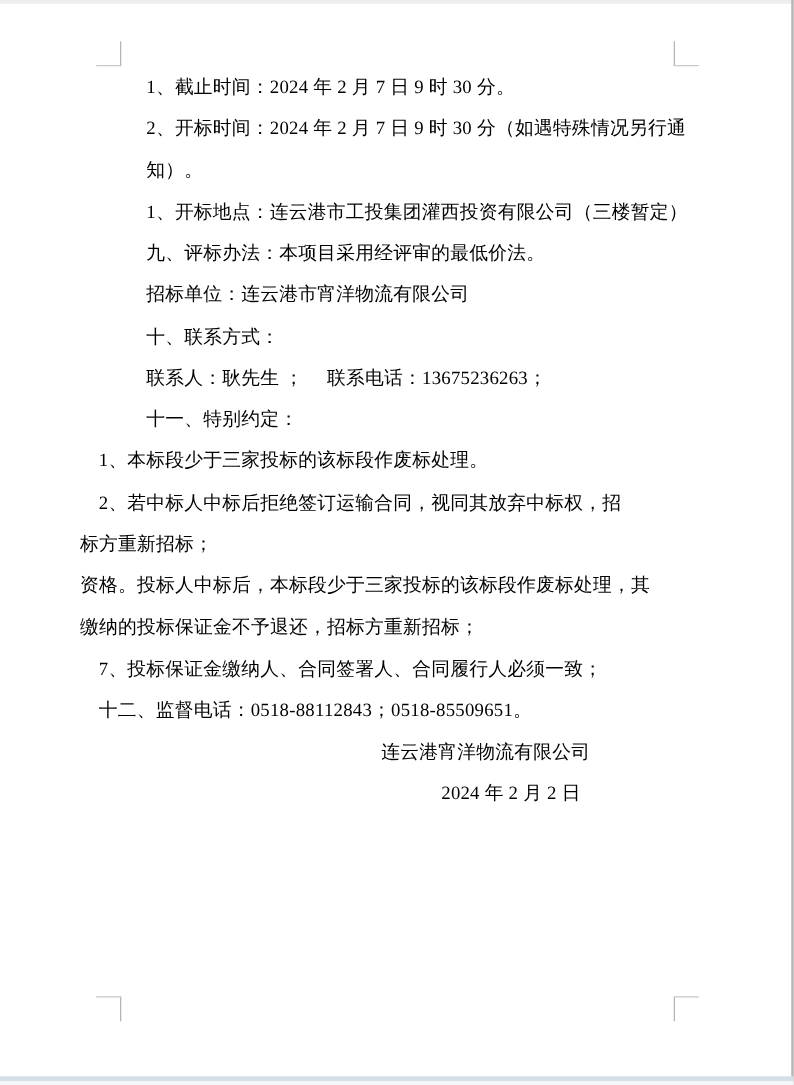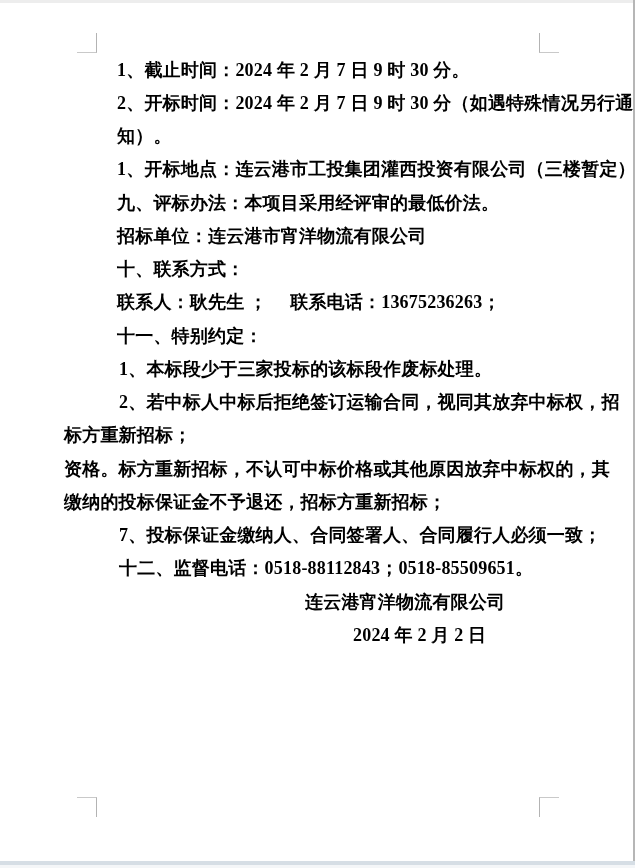--- a/index.html
+++ b/index.html
@@ -63,26 +63,25 @@
     position: absolute;
     top: 53px;
     left: 0;
     right: 0;
   }
   .doc-line {
     height: 33.25px;
     display: flex;
     align-items: center;
     white-space: pre;
-    font-size: 18px;
+    font-size: 15px;
     letter-spacing: 0.2px;
-    font-weight: bold;
   }
   .ind-section { padding-left: 117px; }
-  .ind-sub     { padding-left: 119px; }
+  .ind-sub     { padding-left: 79px; }
   .ind-cont    { padding-left: 64px; }
   .ind-sign    { padding-left: 305px; }
   .ind-date    { padding-left: 330px; margin-left: 23px; }
 </style>
 </head>
 <body>
 
 <div class="page">
   <div class="top-band"></div>
   <div class="right-edge"></div>
@@ -100,20 +99,20 @@
       <div class="doc-line ind-section">知）。</div>
       <div class="doc-line ind-section">1、开标地点：连云港市工投集团灌西投资有限公司（三楼暂定）</div>
       <div class="doc-line ind-section">九、评标办法：本项目采用经评审的最低价法。</div>
       <div class="doc-line ind-section">招标单位：连云港市宵洋物流有限公司</div>
       <div class="doc-line ind-section">十、联系方式：</div>
       <div class="doc-line ind-section">联系人：耿先生 ；　 联系电话：13675236263；</div>
       <div class="doc-line ind-section">十一、特别约定：</div>
       <div class="doc-line ind-sub">1、本标段少于三家投标的该标段作废标处理。</div>
       <div class="doc-line ind-sub">2、若中标人中标后拒绝签订运输合同，视同其放弃中标权，招</div>
       <div class="doc-line ind-cont">标方重新招标；</div>
-      <div class="doc-line ind-cont">资格。标方重新招标，不认可中标价格或其他原因放弃中标权的，其</div>
+      <div class="doc-line ind-cont">资格。投标人中标后，本标段少于三家投标的该标段作废标处理，其</div>
       <div class="doc-line ind-cont">缴纳的投标保证金不予退还，招标方重新招标；</div>
       <div class="doc-line ind-sub">7、投标保证金缴纳人、合同签署人、合同履行人必须一致；</div>
       <div class="doc-line ind-sub">十二、监督电话：0518-88112843；0518-85509651。</div>
       <div class="doc-line ind-sign">连云港宵洋物流有限公司</div>
       <div class="doc-line ind-date">2024 年 2 月 2 日</div>
     </div>
 </div>
 
 </body></html>

